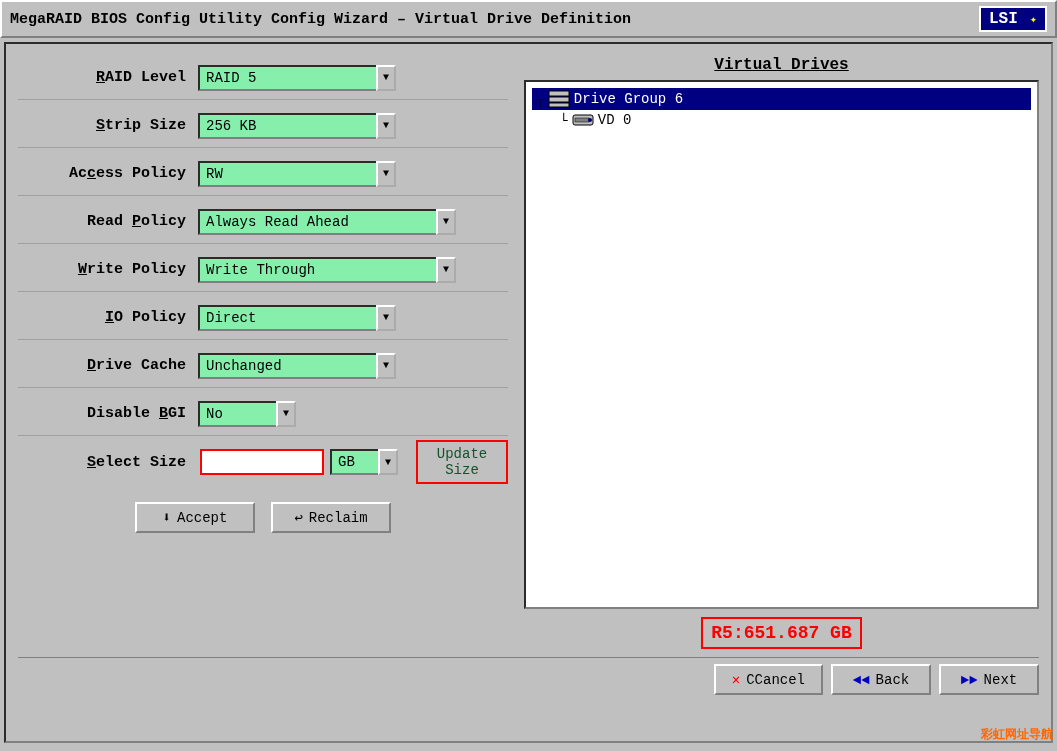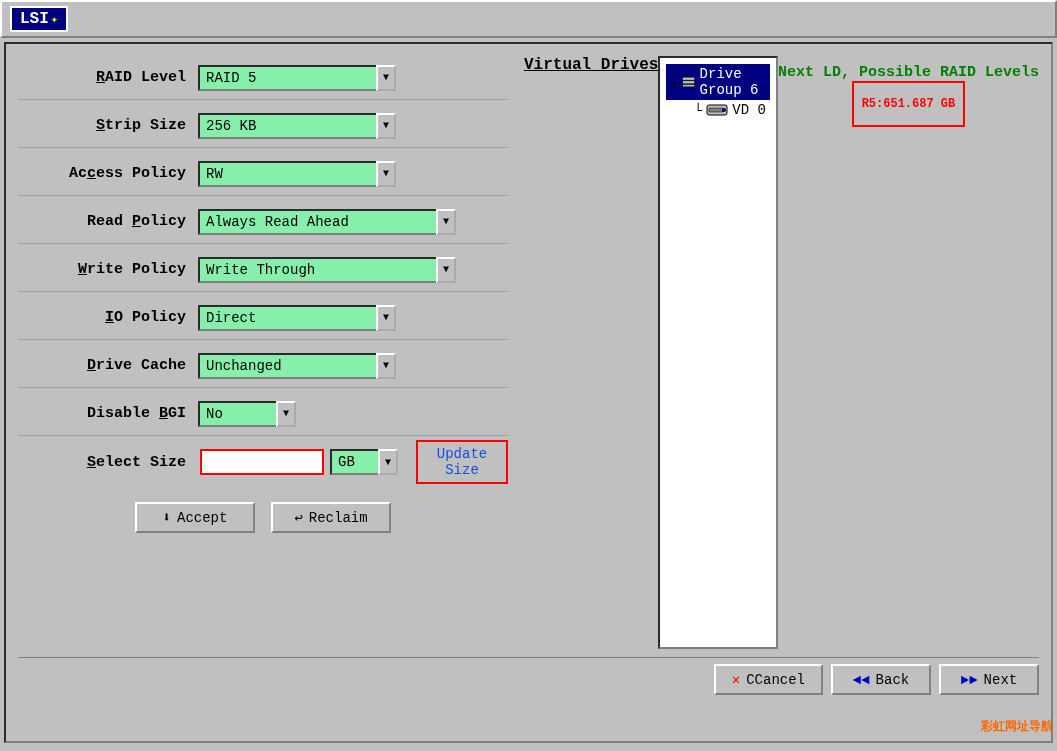--- a/index.html
+++ b/index.html
@@ -30,21 +30,21 @@
 
     .lsi-logo {
       background: #000080;
       color: #ffffff;
       font-weight: bold;
       font-size: 16px;
       padding: 2px 8px;
       border: 2px solid #ffffff;
       display: flex;
       align-items: center;
-      gap: 2px;
+      gap: 12px;
     }
 
     .lsi-star {
       color: #ffff00;
       font-size: 12px;
     }
 
     
     .main-container {
       background: #c0c0c0;
@@ -125,21 +125,21 @@
       justify-content: center;
       cursor: pointer;
       font-size: 10px;
       margin-left: -2px;
     }
 
     
     .right-panel {
       flex: 1;
       display: flex;
-      flex-direction: row;
+      flex-direction: column;
     }
 
     .vd-section-title {
       font-size: 16px;
       font-weight: bold;
       color: #000;
       text-align: center;
       margin-bottom: 6px;
       text-decoration: underline;
     }
@@ -176,25 +176,25 @@
     }
 
     .possible-raid-title {
       color: #008000;
       font-size: 15px;
       font-weight: bold;
     }
 
     .possible-raid-value {
       color: #ff0000;
-      font-size: 12px;
+      font-size: 18px;
       font-weight: bold;
       border: 2px solid #ff0000;
       display: inline-block;
-      padding: 14px 8px;
+      padding: 4px 8px;
       margin-top: 0;
     }
 
     .select-size-row {
       display: flex;
       align-items: center;
       gap: 2px;
       margin-bottom: 8px;
     }
 
@@ -268,21 +268,21 @@
     .icon-arrow-left {
       color: #0000c0;
     }
 
     .icon-arrow-right {
       color: #0000c0;
     }
 
     .watermark {
       position: absolute;
-      bottom: 16px;
+      bottom: 8px;
       right: 4px;
       color: #ff6600;
       font-size: 12px;
       font-weight: bold;
     }
 
     
     .size-input-container {
       border: 2px solid #ff0000;
       display: inline-flex;
@@ -304,34 +304,35 @@
       display: inline-block;
     }
 
     .update-size-btn-inner {
       background: #c0c0c0;
       border: none;
       font-family: 'Courier New', Courier, monospace;
       font-size: 14px;
       padding: 4px 16px;
       cursor: pointer;
-      color: #1d4ed8;
+      color: #14532d;
     }
 
     
     .tree-line {
       color: #000;
       font-family: monospace;
       font-size: 13px;
     }
   </style>
 </head>
 <body>
 
 <div class="title-bar">
+  <span>MegaRAID BIOS Config Utility  Config Wizard – Virtual Drive Definition</span>
   <div class="lsi-logo">
     <span>LSI</span>
     <span class="lsi-star">✦</span>
   </div>
 </div>
 
 <div class="main-container">
   <div class="content-area">
 
     <div class="left-panel">
@@ -489,21 +490,20 @@
           <svg width="22" height="14" viewBox="0 0 22 14">
             <rect x="1" y="2" width="20" height="10" rx="2" fill="#c0c0c0" stroke="#000" stroke-width="1"></rect>
             <rect x="3" y="5" width="14" height="4" fill="#808080" stroke="#000" stroke-width="0.5"></rect>
             <circle cx="18" cy="7" r="2" fill="#000080"></circle>
           </svg>
           <span>VD 0</span>
         </div>
       </div>
 
       <div class="possible-raid">
-        <div class="possible-raid-title">Next LD, Possible RAID Levels</div>
         <div class="possible-raid-value">R5:651.687 GB</div>
       </div>
 
     </div>
   </div>
 
   <div class="nav-buttons">
     <button class="nav-button">
       <span class="icon-x">✕</span>
       <span><span class="underline">C</span><span style="display:inline;">Cancel</span></span>

